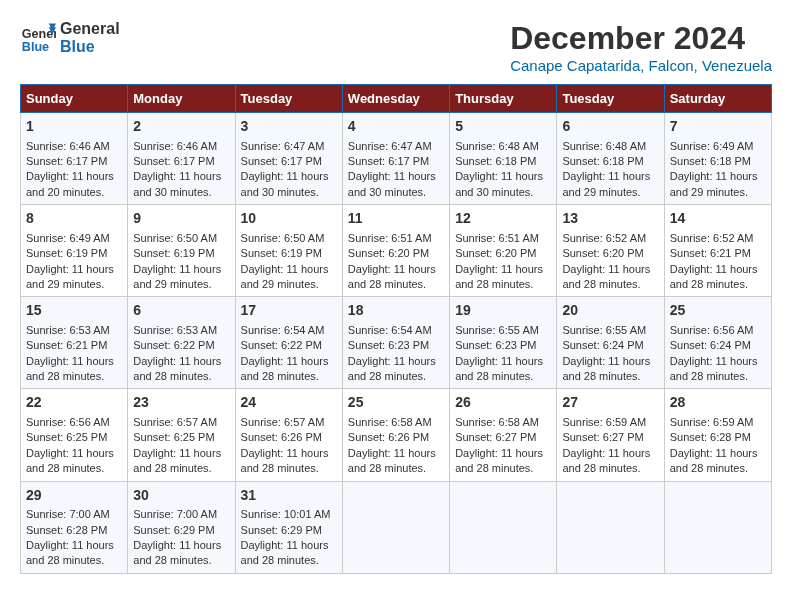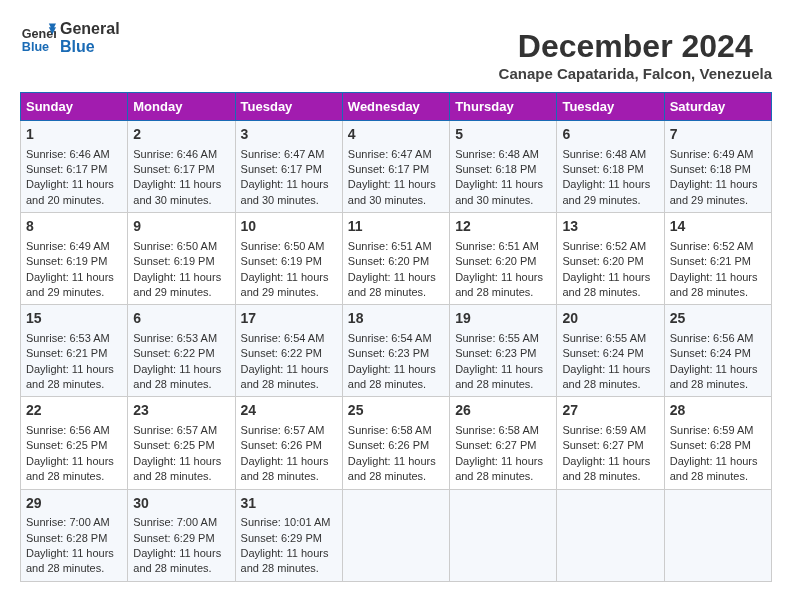--- a/index.html
+++ b/index.html
@@ -19,40 +19,39 @@
     .logo {
       display: flex;
       align-items: center;
       gap: 4px;
     }
     .logo-icon {
       width: 36px;
       height: 36px;
     }
     .title-block {
-      text-align: center;
-      margin-top: 8px;
+      text-align: left;
     }
     .title-block h1 {
       font-size: 32px;
       font-weight: bold;
       color: #333;
     }
     .title-block h2 {
       font-size: 15px;
-      font-weight: bold;
-      color: #404040;
+      font-weight: normal;
+      color: #0369a1;
     }
     table {
       width: 100%;
       border-collapse: collapse;
       font-size: 11px;
     }
     thead tr th {
-      background-color: #a21caf;
+      background-color: #7f1d1d;
       color: #fff;
       text-align: left;
       padding: 6px 5px;
       font-size: 13px;
       font-weight: bold;
       border: 1px solid #1a6bb5;
     }
     tbody tr td {
       vertical-align: top;
       padding: 4px 5px;

